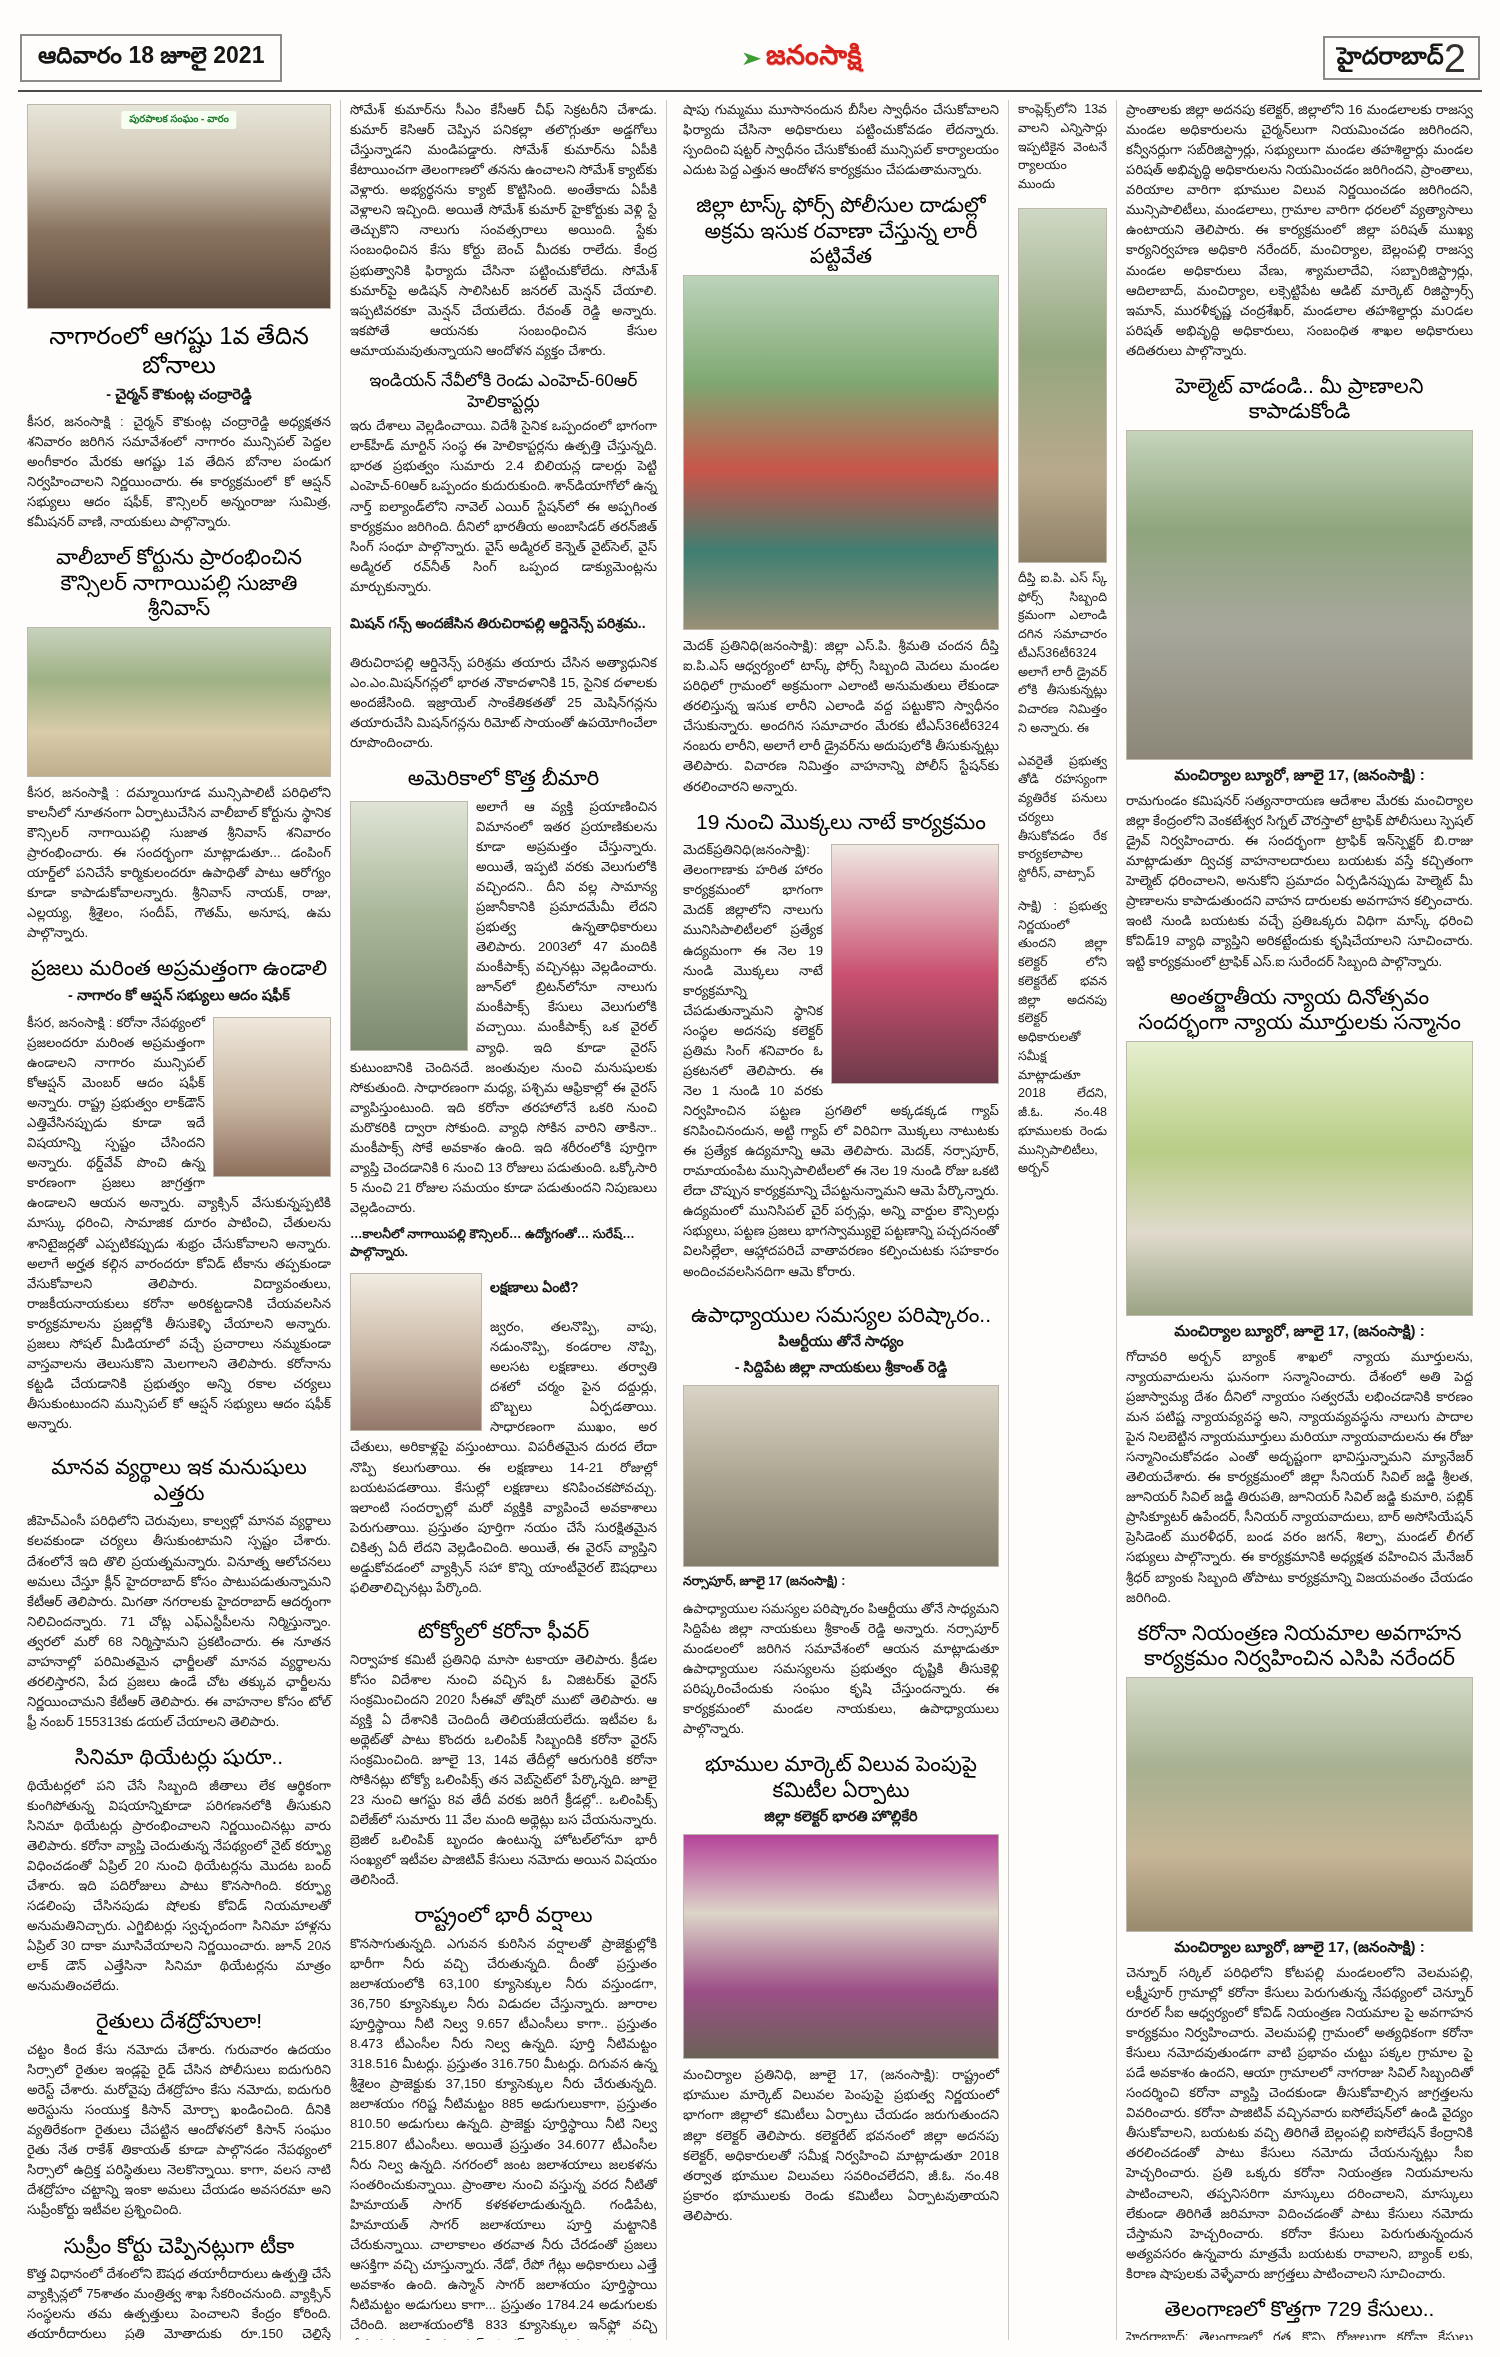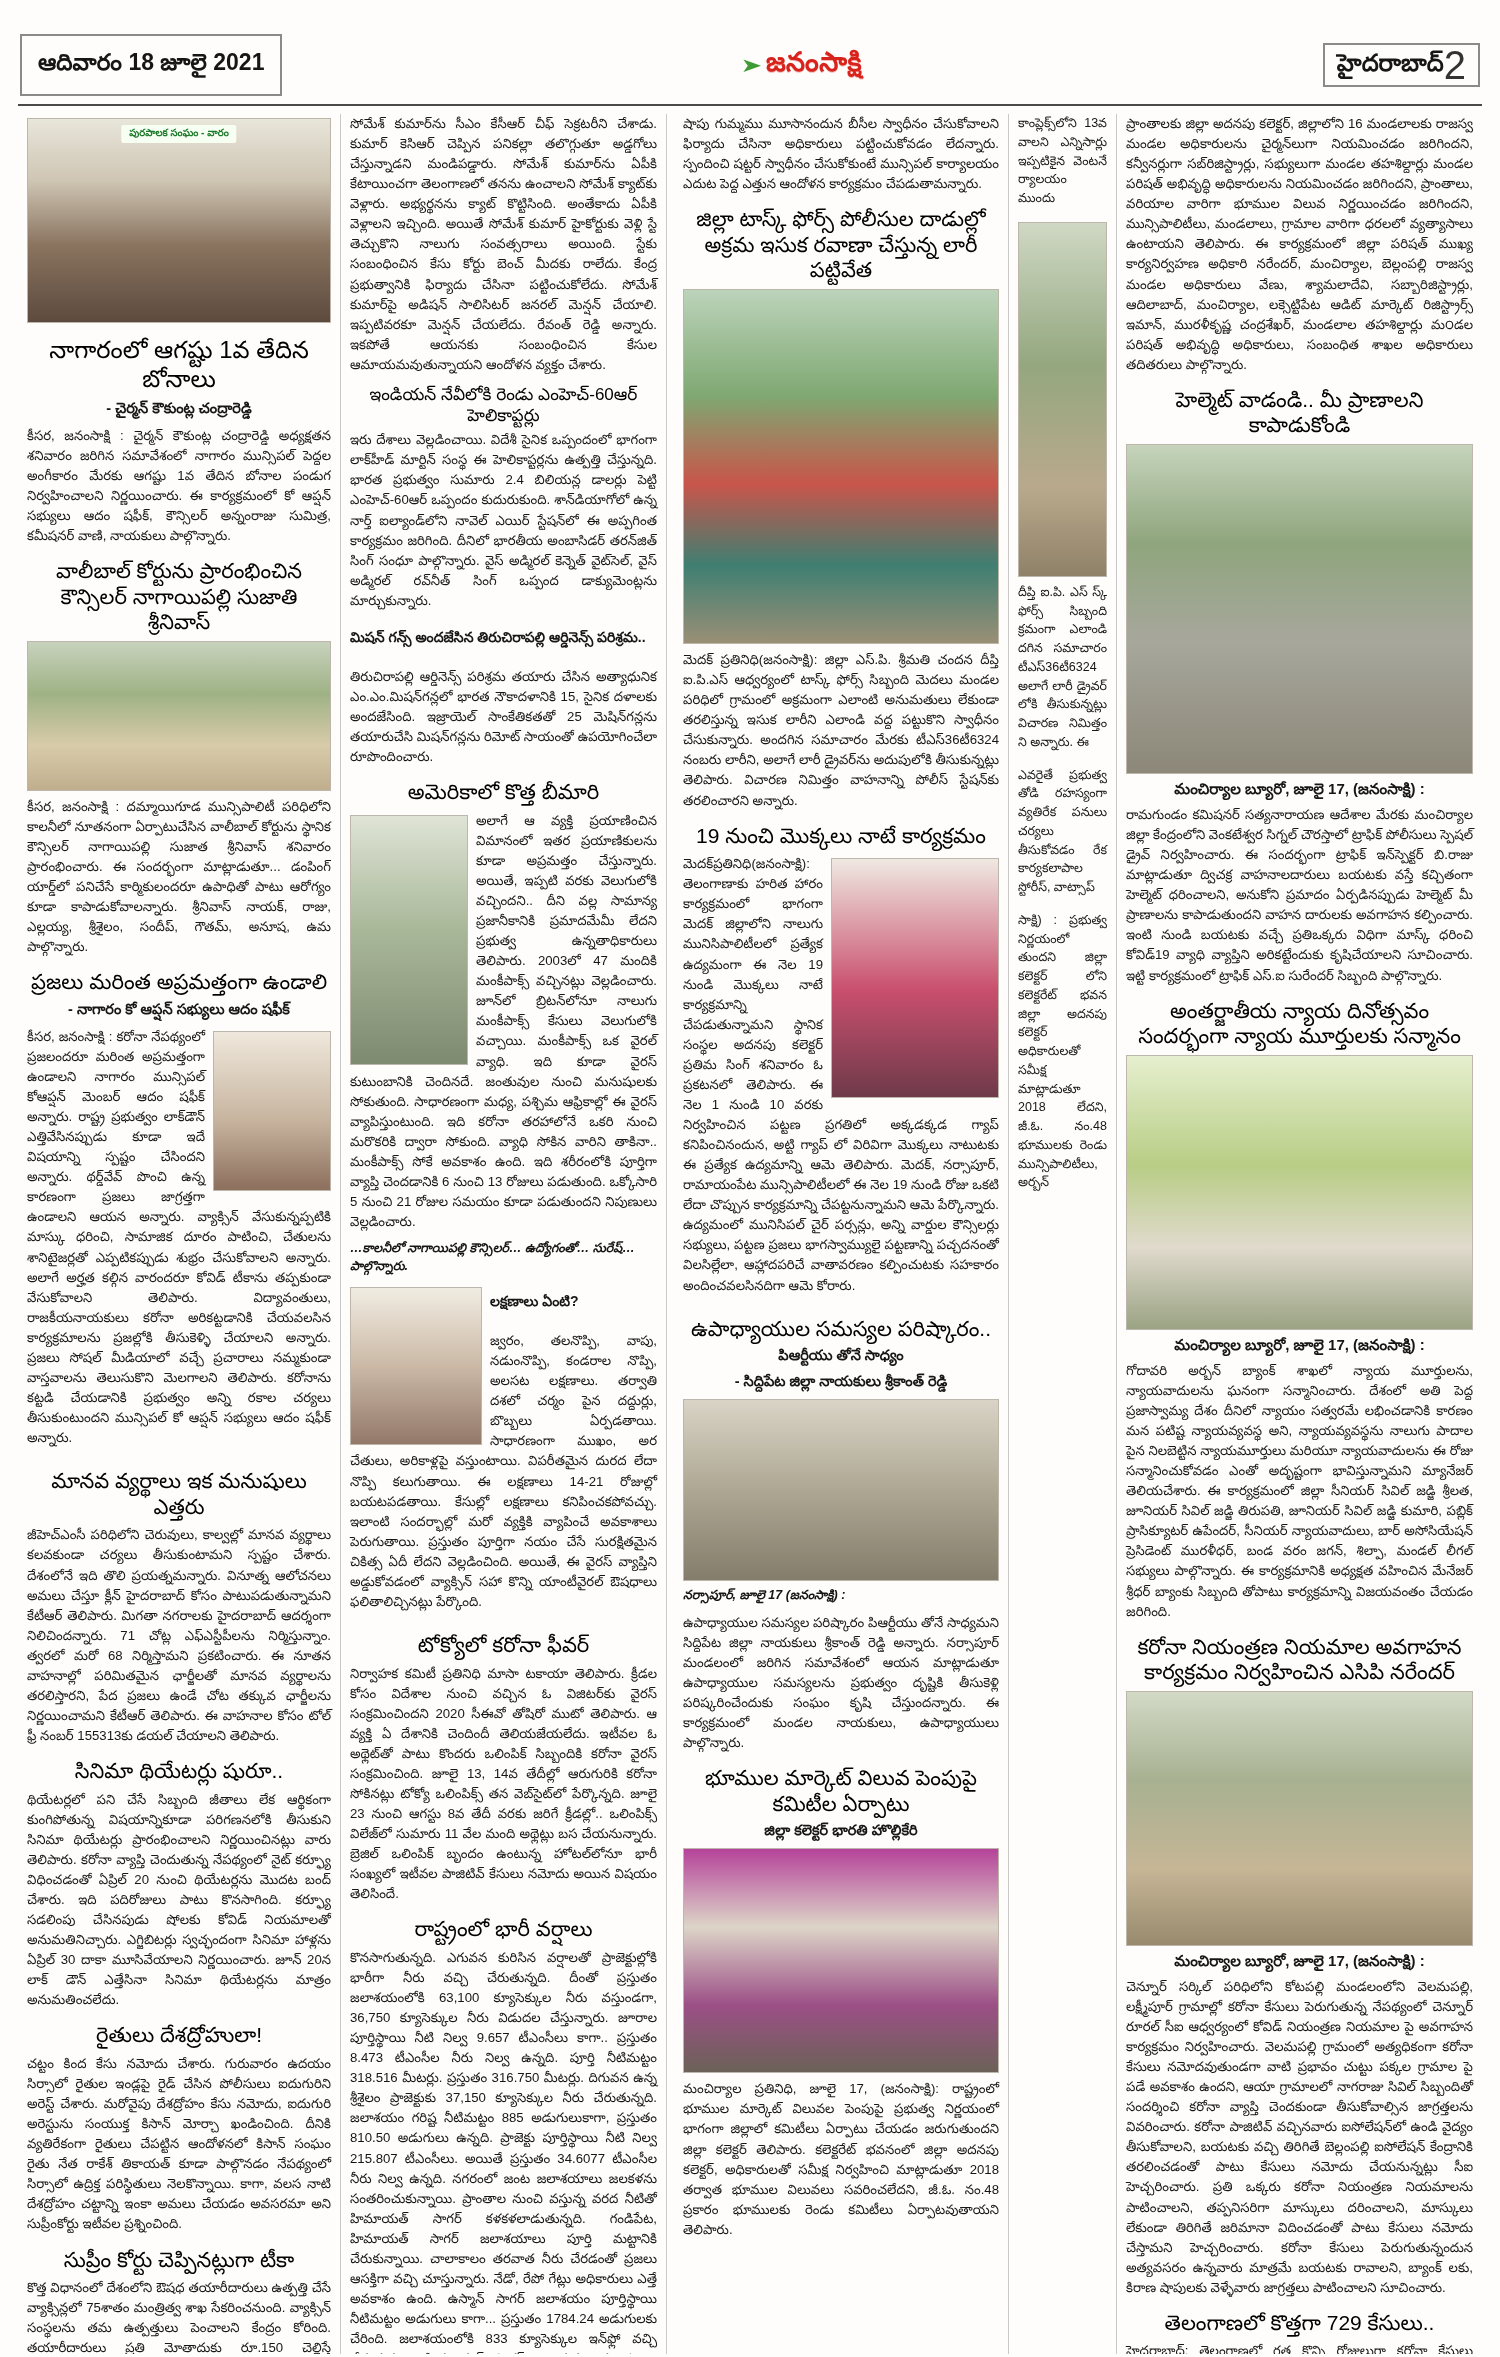--- a/index.html
+++ b/index.html
@@ -4,41 +4,41 @@
 <style>
   html,body{margin:0;padding:0;background:#e9e9e9;}
   .page{
     position:relative;width:1500px;height:2357px;margin:0 auto;
     background:#fefdfb;box-sizing:border-box;padding:30px 18px 12px;
     font-family:"Liberation Sans", sans-serif;color:#161616;overflow:hidden;
   }
   
   .hdr{display:flex;align-items:center;justify-content:space-between;
        border-bottom:2px solid #4a4a4a;padding:4px 2px 8px;}
-  .date-box{border:2px solid #8a8a8a;padding:13px 16px;font-size:23px;font-weight:bold;}
+  .date-box{border:2px solid #8a8a8a;padding:6px 16px;font-size:23px;font-weight:bold;}
   .masthead{display:flex;align-items:center;gap:6px;}
   .mast-arrow{color:#3f9b34;font-size:20px;transform:scaleX(1.3);}
   .mast-text{color:#d8231d;font-weight:bold;font-size:27px;letter-spacing:.5px;
              text-shadow:0 1px 0 #f5bbb6;}
   .city-box{border:2px solid #8a8a8a;padding:2px 12px;font-size:24px;font-weight:bold;
             display:flex;align-items:flex-end;}
   .pagenum{font-size:40px;font-weight:normal;line-height:.9;color:#333;}
   
   .cols{display:flex;margin-top:8px;height:2240px;overflow:hidden;}
   .col{box-sizing:border-box;padding:0 9px;overflow:hidden;}
   .col + .col{border-left:1px solid #c9c9c9;}
   .c1{width:322px;} .c2{width:326px;} .c3{width:342px;padding-left:16px;} .c4{width:108px;} .c5{width:366px;}
   
   .headline{font-weight:normal;text-align:center;line-height:1.22;margin:12px 2px 6px;color:#000000;}
   .h-lg{font-size:24px;} .h-md{font-size:21px;} .h-sm{font-size:17px;margin:10px 2px 4px;}
   .byline{font-weight:bold;text-align:center;font-size:14.5px;margin:0 0 6px;}
   .dateline{font-weight:bold;text-align:center;font-size:15px;margin:2px 0 4px;}
   .body{font-size:13.2px;line-height:1.52;text-align:justify;margin:0 0 8px;word-break:break-word;}
   .subbold{font-weight:bold;font-size:14px;margin:18px 0;}
-  .caption{font-size:12.5px;font-weight:bold;line-height:1.4;margin:4px 0 8px;font-style:italic;}
+  .caption{font-size:12.5px;font-weight:bold;line-height:1.4;margin:4px 0 8px;}
   .frag{font-size:12.5px;line-height:1.5;text-align:justify;margin:0 0 14px;word-break:break-word;}
   
   .photo{position:relative;width:100%;border:1px solid #bdb7ab;box-sizing:border-box;
          margin:4px 0 6px;overflow:hidden;}
   .photo-banner{position:absolute;top:6px;left:50%;transform:translateX(-50%);
       background:#f6fff2;color:#1c7a2a;font-size:10px;font-weight:bold;
       padding:2px 8px;border-radius:2px;white-space:nowrap;max-width:90%;overflow:hidden;}
   .inset{float:right;border:1px solid #bdb7ab;box-sizing:border-box;margin:4px 0 6px 8px;}
   .inset.left{float:left;margin:4px 8px 6px 0;}
   .ph-meeting{height:205px;background:linear-gradient(180deg,#e8e5da 0%,#cfc6b4 30%,#8a7460 62%,#5d4a3e 100%);}

